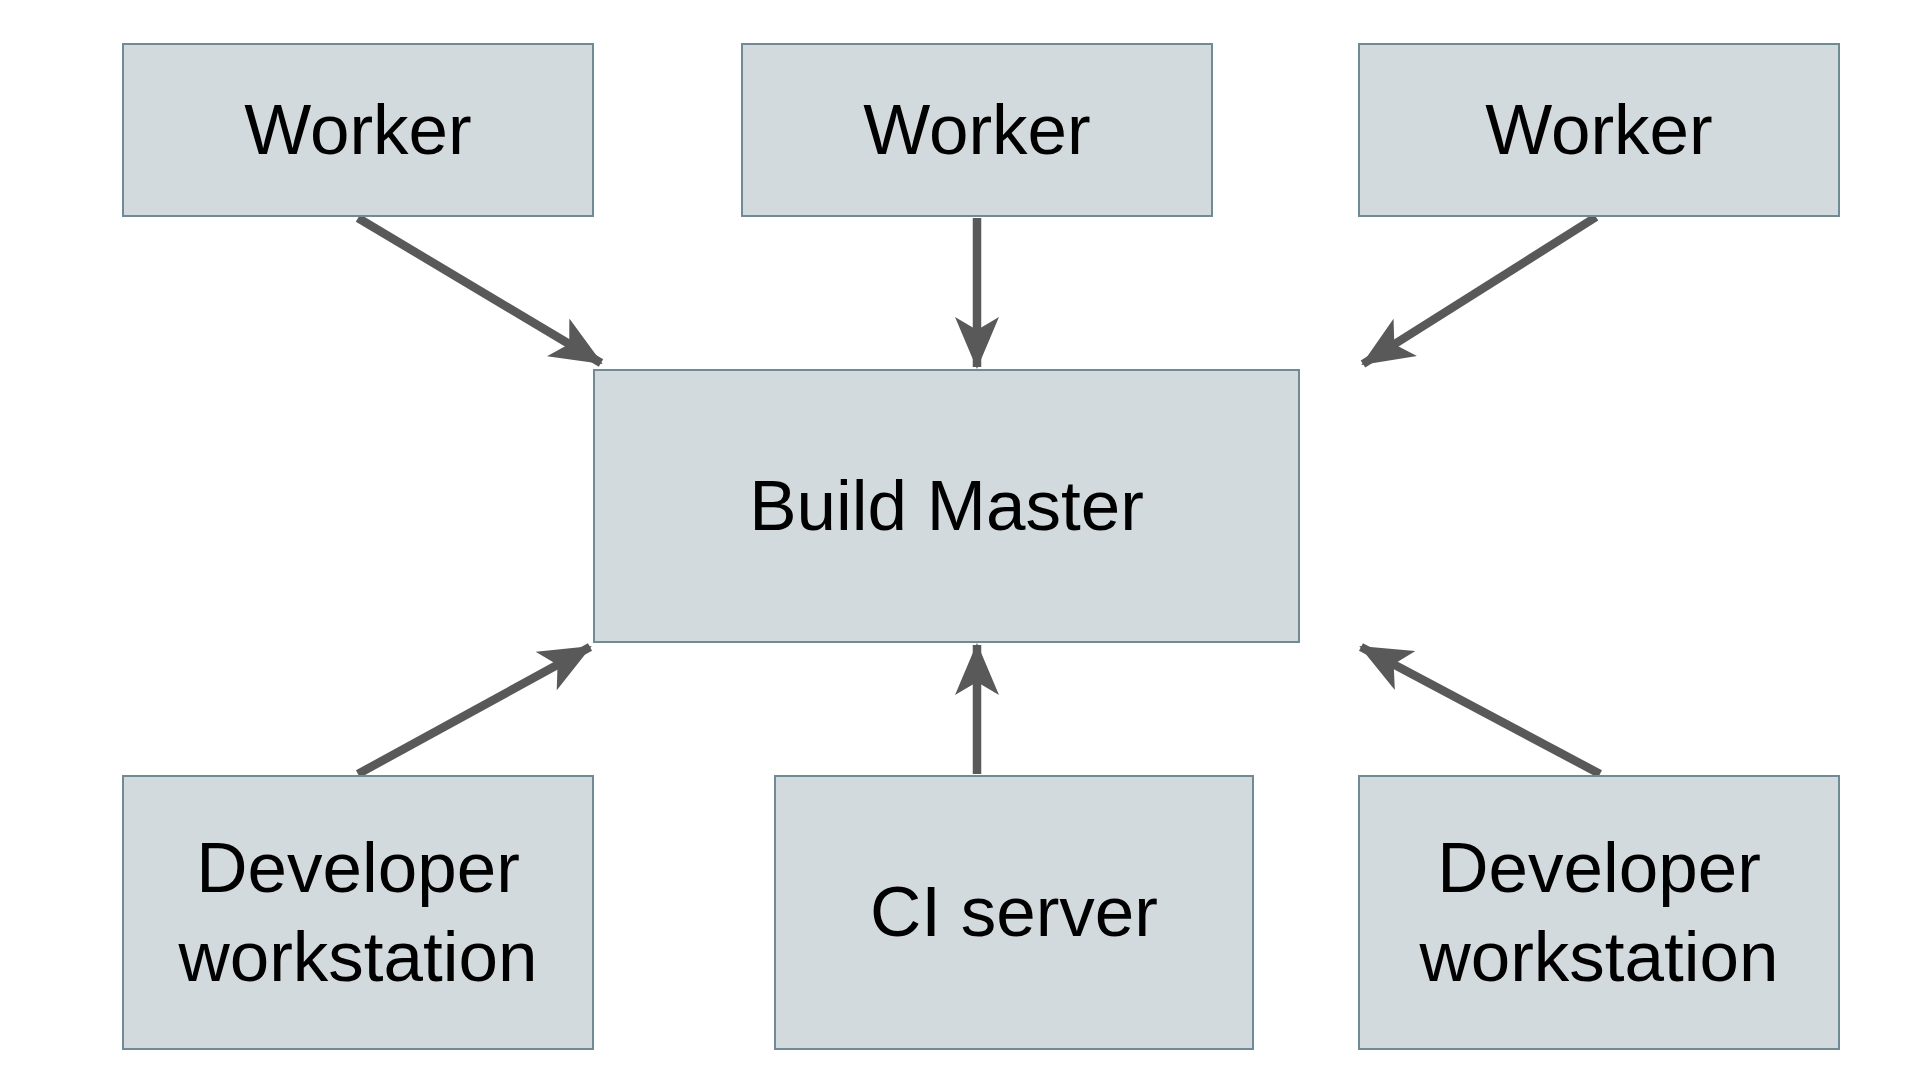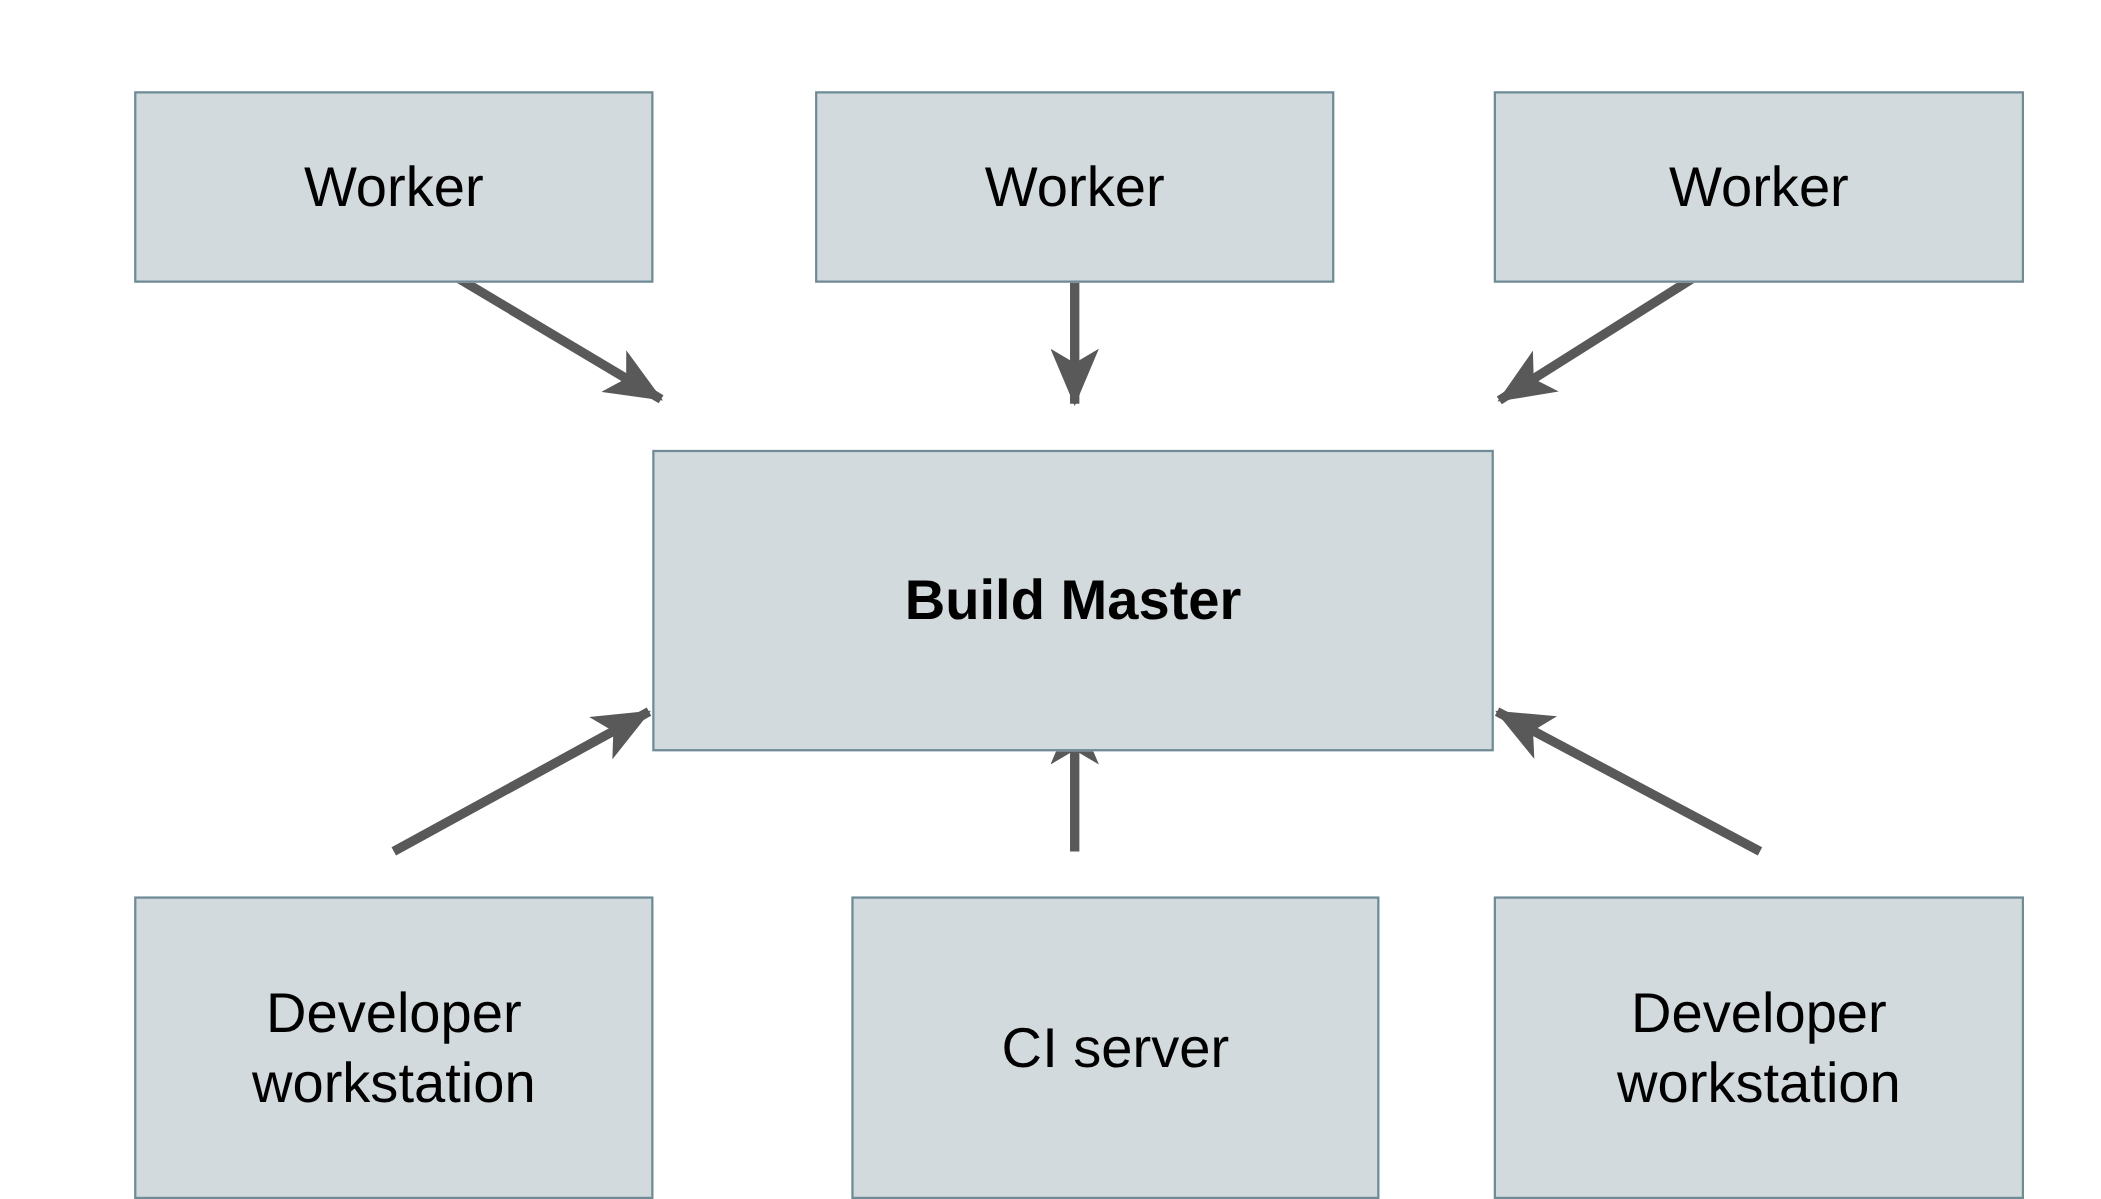--- a/index.html
+++ b/index.html
@@ -37,29 +37,28 @@
   }
   .node {
     position: absolute;
     background: var(--node-fill);
     border: 2.5px solid var(--node-border);
     display: flex;
     align-items: center;
     justify-content: center;
     text-align: center;
     color: var(--text);
-    font-size: 51px;
+    font-size: 71px;
     line-height: 1.25;
     padding: 0 12px;
-    margin-top: 40px;
   }
   #worker-1      { left: 122px;  top: 43px;  width: 472px; height: 174px; }
   #worker-2      { left: 741px;  top: 43px;  width: 472px; height: 174px; }
   #worker-3      { left: 1358px; top: 43px;  width: 482px; height: 174px; }
-  #build-master  { left: 593px;  top: 369px; width: 765px; height: 274px; font-weight: bold; }
+  #build-master  { left: 593px;  top: 369px; width: 707px; height: 274px; }
   #dev-ws-left   { left: 122px;  top: 775px; width: 472px; height: 275px; }
   #ci-server     { left: 774px;  top: 775px; width: 480px; height: 275px; }
   #dev-ws-right  { left: 1358px; top: 775px; width: 482px; height: 275px; }
 </style>
 </head>
 <body>
 
 <div class="canvas">
 
   <svg class="edges-layer" viewBox="0 0 1910 1090" xmlns="http://www.w3.org/2000/svg">

